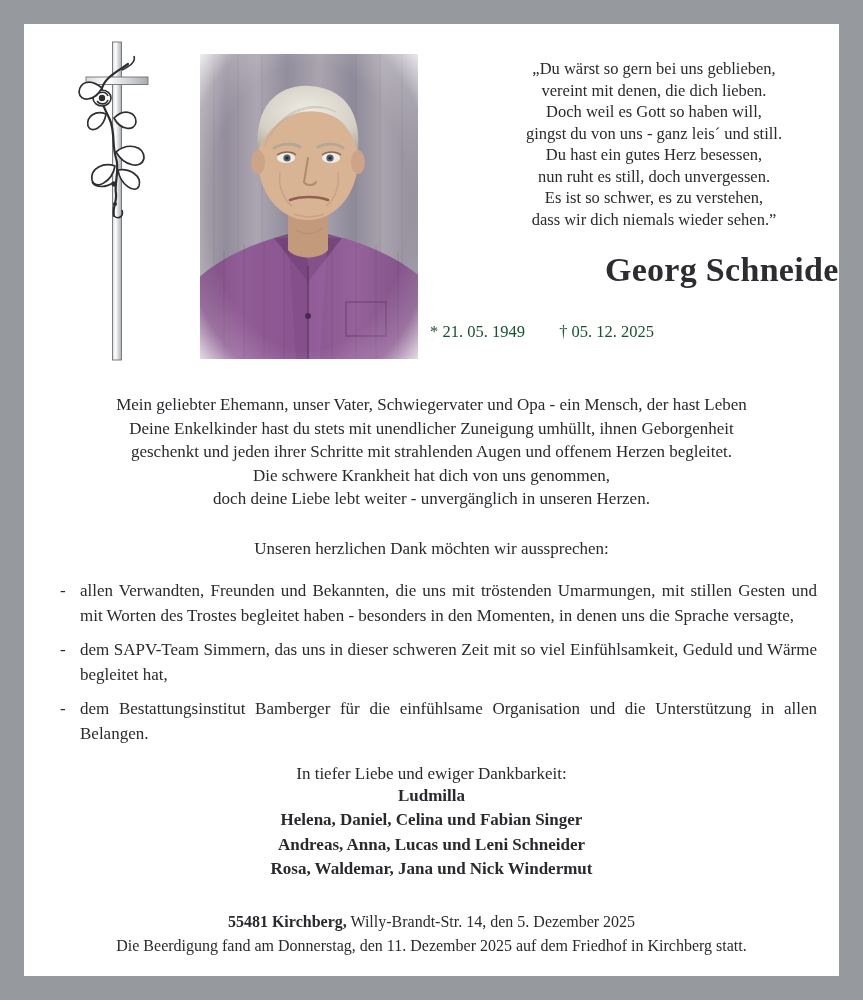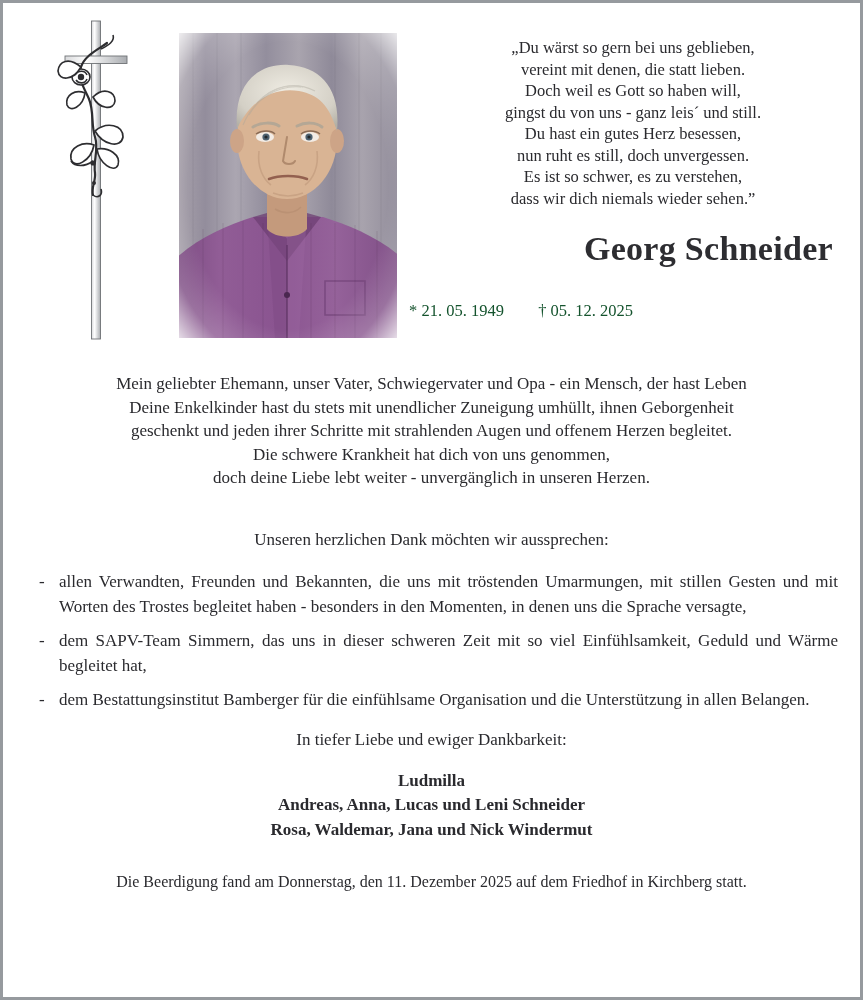--- a/index.html
+++ b/index.html
@@ -9,21 +9,21 @@
     background: #ffffff;
   }
   body {
     font-family: "Liberation Serif", "DejaVu Serif", serif;
   }
   .page {
     width: 863px;
     height: 1000px;
     box-sizing: border-box;
     background: #969a9e;
-    padding: 3px;
+    padding: 24px;
     position: relative;
     overflow: hidden;
   }
   .sheet {
     width: 100%;
     height: 100%;
     box-sizing: border-box;
     background: #ffffff;
     position: relative;
     overflow: hidden;
@@ -105,21 +105,21 @@
     line-height: 23.5px;
     color: #2a2a2e;
   }
   .body-block > div { white-space: nowrap; }
   .body-block.main { margin-top: 24px; }
 
   .thanks-head {
     text-align: center;
     font-size: 17px;
     color: #2a2a2e;
-    margin-top: 40px;
+    margin-top: 28px;
   }
 
   .thanks-list {
     margin: 19px 22px 0 32px;
     font-size: 17px;
     line-height: 25px;
     color: #2a2a2e;
   }
   .thanks-item {
     position: relative;
@@ -139,21 +139,21 @@
     font-size: 17px;
     color: #2a2a2e;
     margin-top: 18px;
   }
   .family {
     text-align: center;
     font-size: 17px;
     line-height: 24.5px;
     font-weight: bold;
     color: #2a2a2e;
-    margin-top: 19px;
+    margin-top: 0;
   }
 
   .footer {
     text-align: center;
     font-size: 16px;
     line-height: 24px;
     color: #2a2a2e;
     margin-top: 28px;
   }
   .footer .bold { font-weight: bold; }
@@ -312,21 +312,21 @@
               <path d="M138 118 C 140 134, 134 146, 126 152"></path>
               <path d="M94 160 C 104 164, 114 164, 124 160"></path>
               <path d="M96 176 C 106 182, 116 180, 122 174"></path>
             </g>
           </svg>
         </div>
       </div>
 
       <div class="poem">
         <div>„Du wärst so gern bei uns geblieben,</div>
-        <div>vereint mit denen, die statt lieben.</div>
+        <div>vereint mit denen, die dich lieben.</div>
         <div>Doch weil es Gott so haben will,</div>
         <div>gingst du von uns - ganz leis´ und still.</div>
         <div>Du hast ein gutes Herz besessen,</div>
         <div>nun ruht es still, doch unvergessen.</div>
         <div>Es ist so schwer, es zu verstehen,</div>
         <div>dass wir dich niemals wieder sehen.”</div>
       </div>
 
       <div class="deceased-name">Georg Schneider</div>
 
@@ -360,22 +360,26 @@
       </div>
       <div class="thanks-item">
         <span class="dash">-</span>
         <span>dem Bestattungsinstitut Bamberger für die einfühlsame Organisation und die Unterstützung in allen Belangen.</span>
       </div>
     </div>
 
     <div class="closing-head">In tiefer Liebe und ewiger Dankbarkeit:</div>
     <div class="family">
       <div>Ludmilla</div>
+      <div>Helena, Daniel, Celina und Fabian Singer</div>
       <div>Andreas, Anna, Lucas und Leni Schneider</div>
       <div>Rosa, Waldemar, Jana und Nick Windermut</div>
     </div>
 
     <div class="footer">
+      <div>
+        <span class="bold">55481 Kirchberg,</span><span> Willy-Brandt-Str. 14, den 5. Dezember 2025</span>
+      </div>
       <div>Die Beerdigung fand am Donnerstag, den 11. Dezember 2025 auf dem Friedhof in Kirchberg statt.</div>
     </div>
 
   </div>
 </div>
 
 </body></html>

